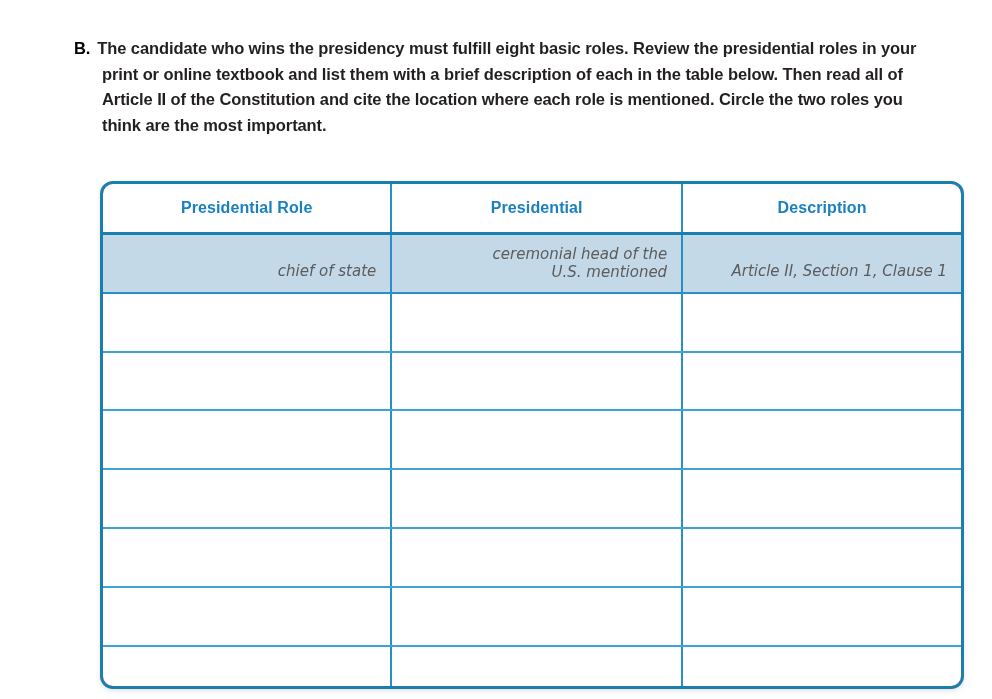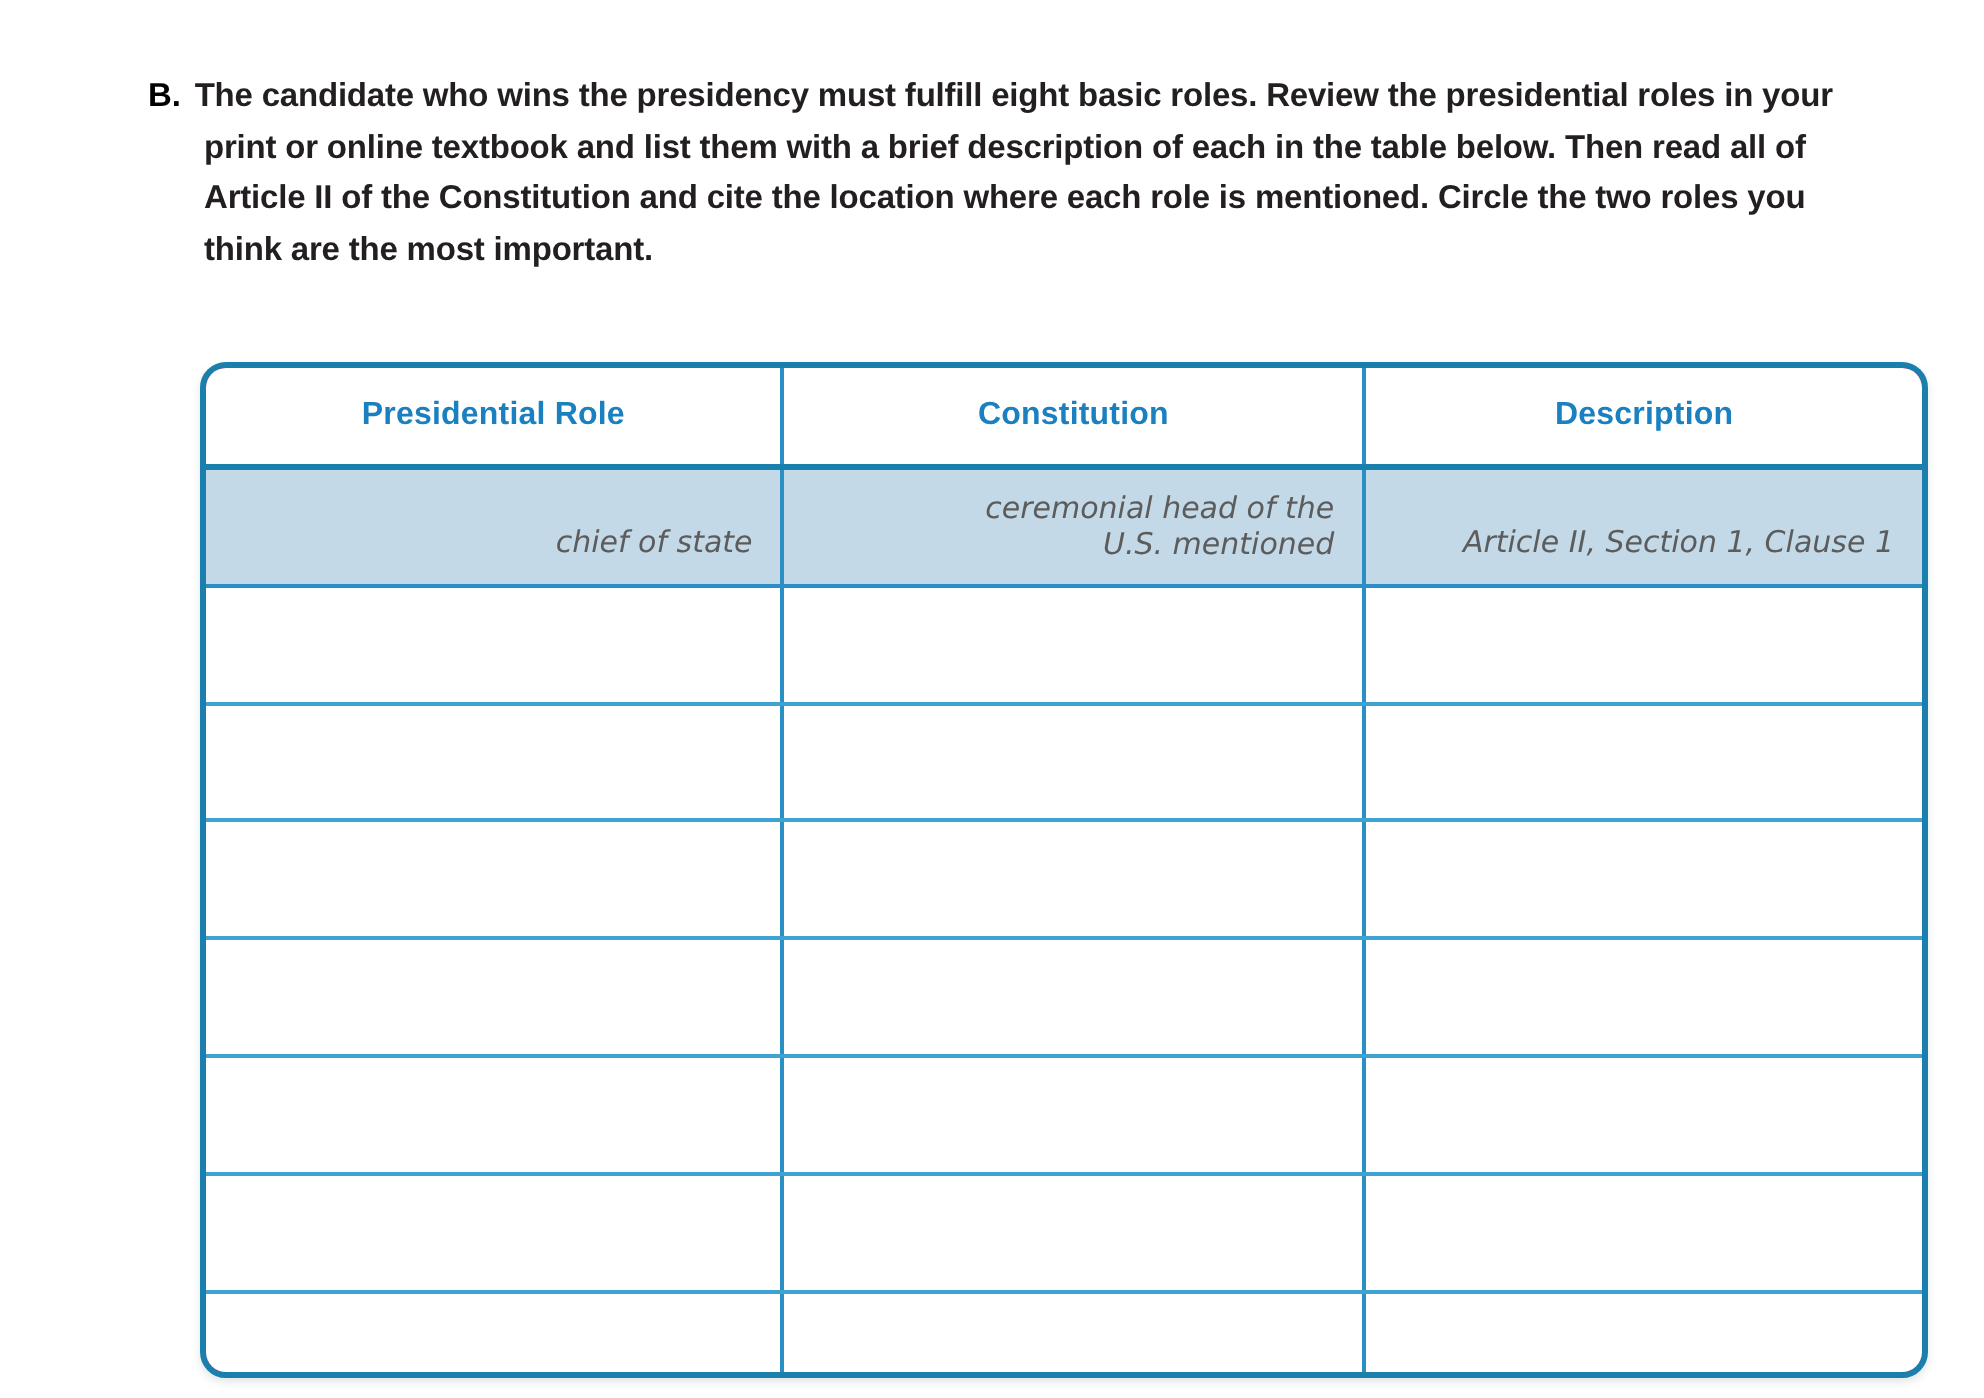--- a/index.html
+++ b/index.html
@@ -158,21 +158,21 @@
   <div class="table-wrap">
     <table class="wsheet-table">
       <colgroup>
         <col class="c1">
         <col class="c2">
         <col class="c3">
       </colgroup>
       <thead>
         <tr>
           <th>Presidential Role</th>
-          <th>Constitution</th>
+          <th>Presidential</th>
           <th>Description</th>
         </tr>
       </thead>
       <tbody id="table-body">
           <tr class="row-filled">
             <td>
               <span class="cell-text single">chief of state</span>
             </td>
             <td>
               <span class="cell-text twoline">

